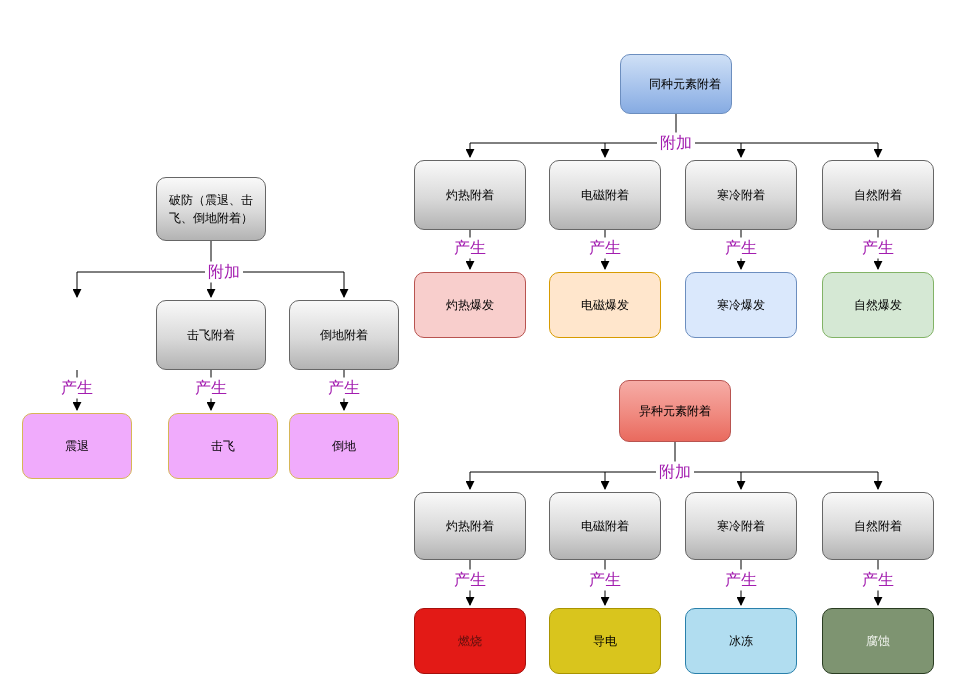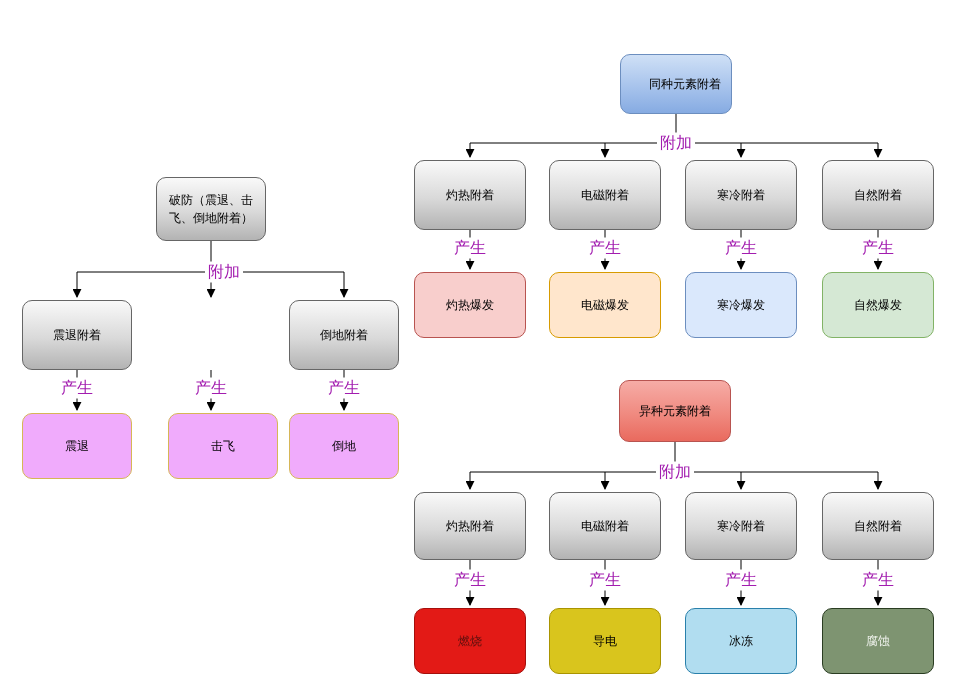--- a/index.html
+++ b/index.html
@@ -91,21 +91,21 @@
   <span class="edge-label" style="left:878px;top:248px;">产生</span>
 
   <div class="node pink" style="left:414px;top:272px;width:112px;height:66px;">灼热爆发</div>
   <div class="node orange" style="left:549px;top:272px;width:112px;height:66px;">电磁爆发</div>
   <div class="node green" style="left:822px;top:272px;width:112px;height:66px;">自然爆发</div>
   <div class="node lblue" style="left:685px;top:272px;width:112px;height:66px;">寒冷爆发</div>
 
   <div class="node gray" style="left:156px;top:177px;width:110px;height:64px;">破防（震退、击飞、倒地附着）</div>
   <span class="edge-label" style="left:224px;top:272px;">附加</span>
 
-  <div class="node gray" style="left:22px;top:300px;width:110px;height:70px;">震退附着</div>
+  <div class="node gray" style="left:156px;top:300px;width:110px;height:70px;">击飞附着</div>
   <div class="node gray" style="left:289px;top:300px;width:110px;height:70px;">倒地附着</div>
 
   <span class="edge-label" style="left:77px;top:388px;">产生</span>
   <span class="edge-label" style="left:211px;top:388px;">产生</span>
   <span class="edge-label" style="left:344px;top:388px;">产生</span>
 
   <div class="node yellow" style="left:22px;top:413px;width:110px;height:66px;">震退</div>
   <div class="node yellow" style="left:168px;top:413px;width:110px;height:66px;">击飞</div>
   <div class="node yellow" style="left:289px;top:413px;width:110px;height:66px;">倒地</div>
 

